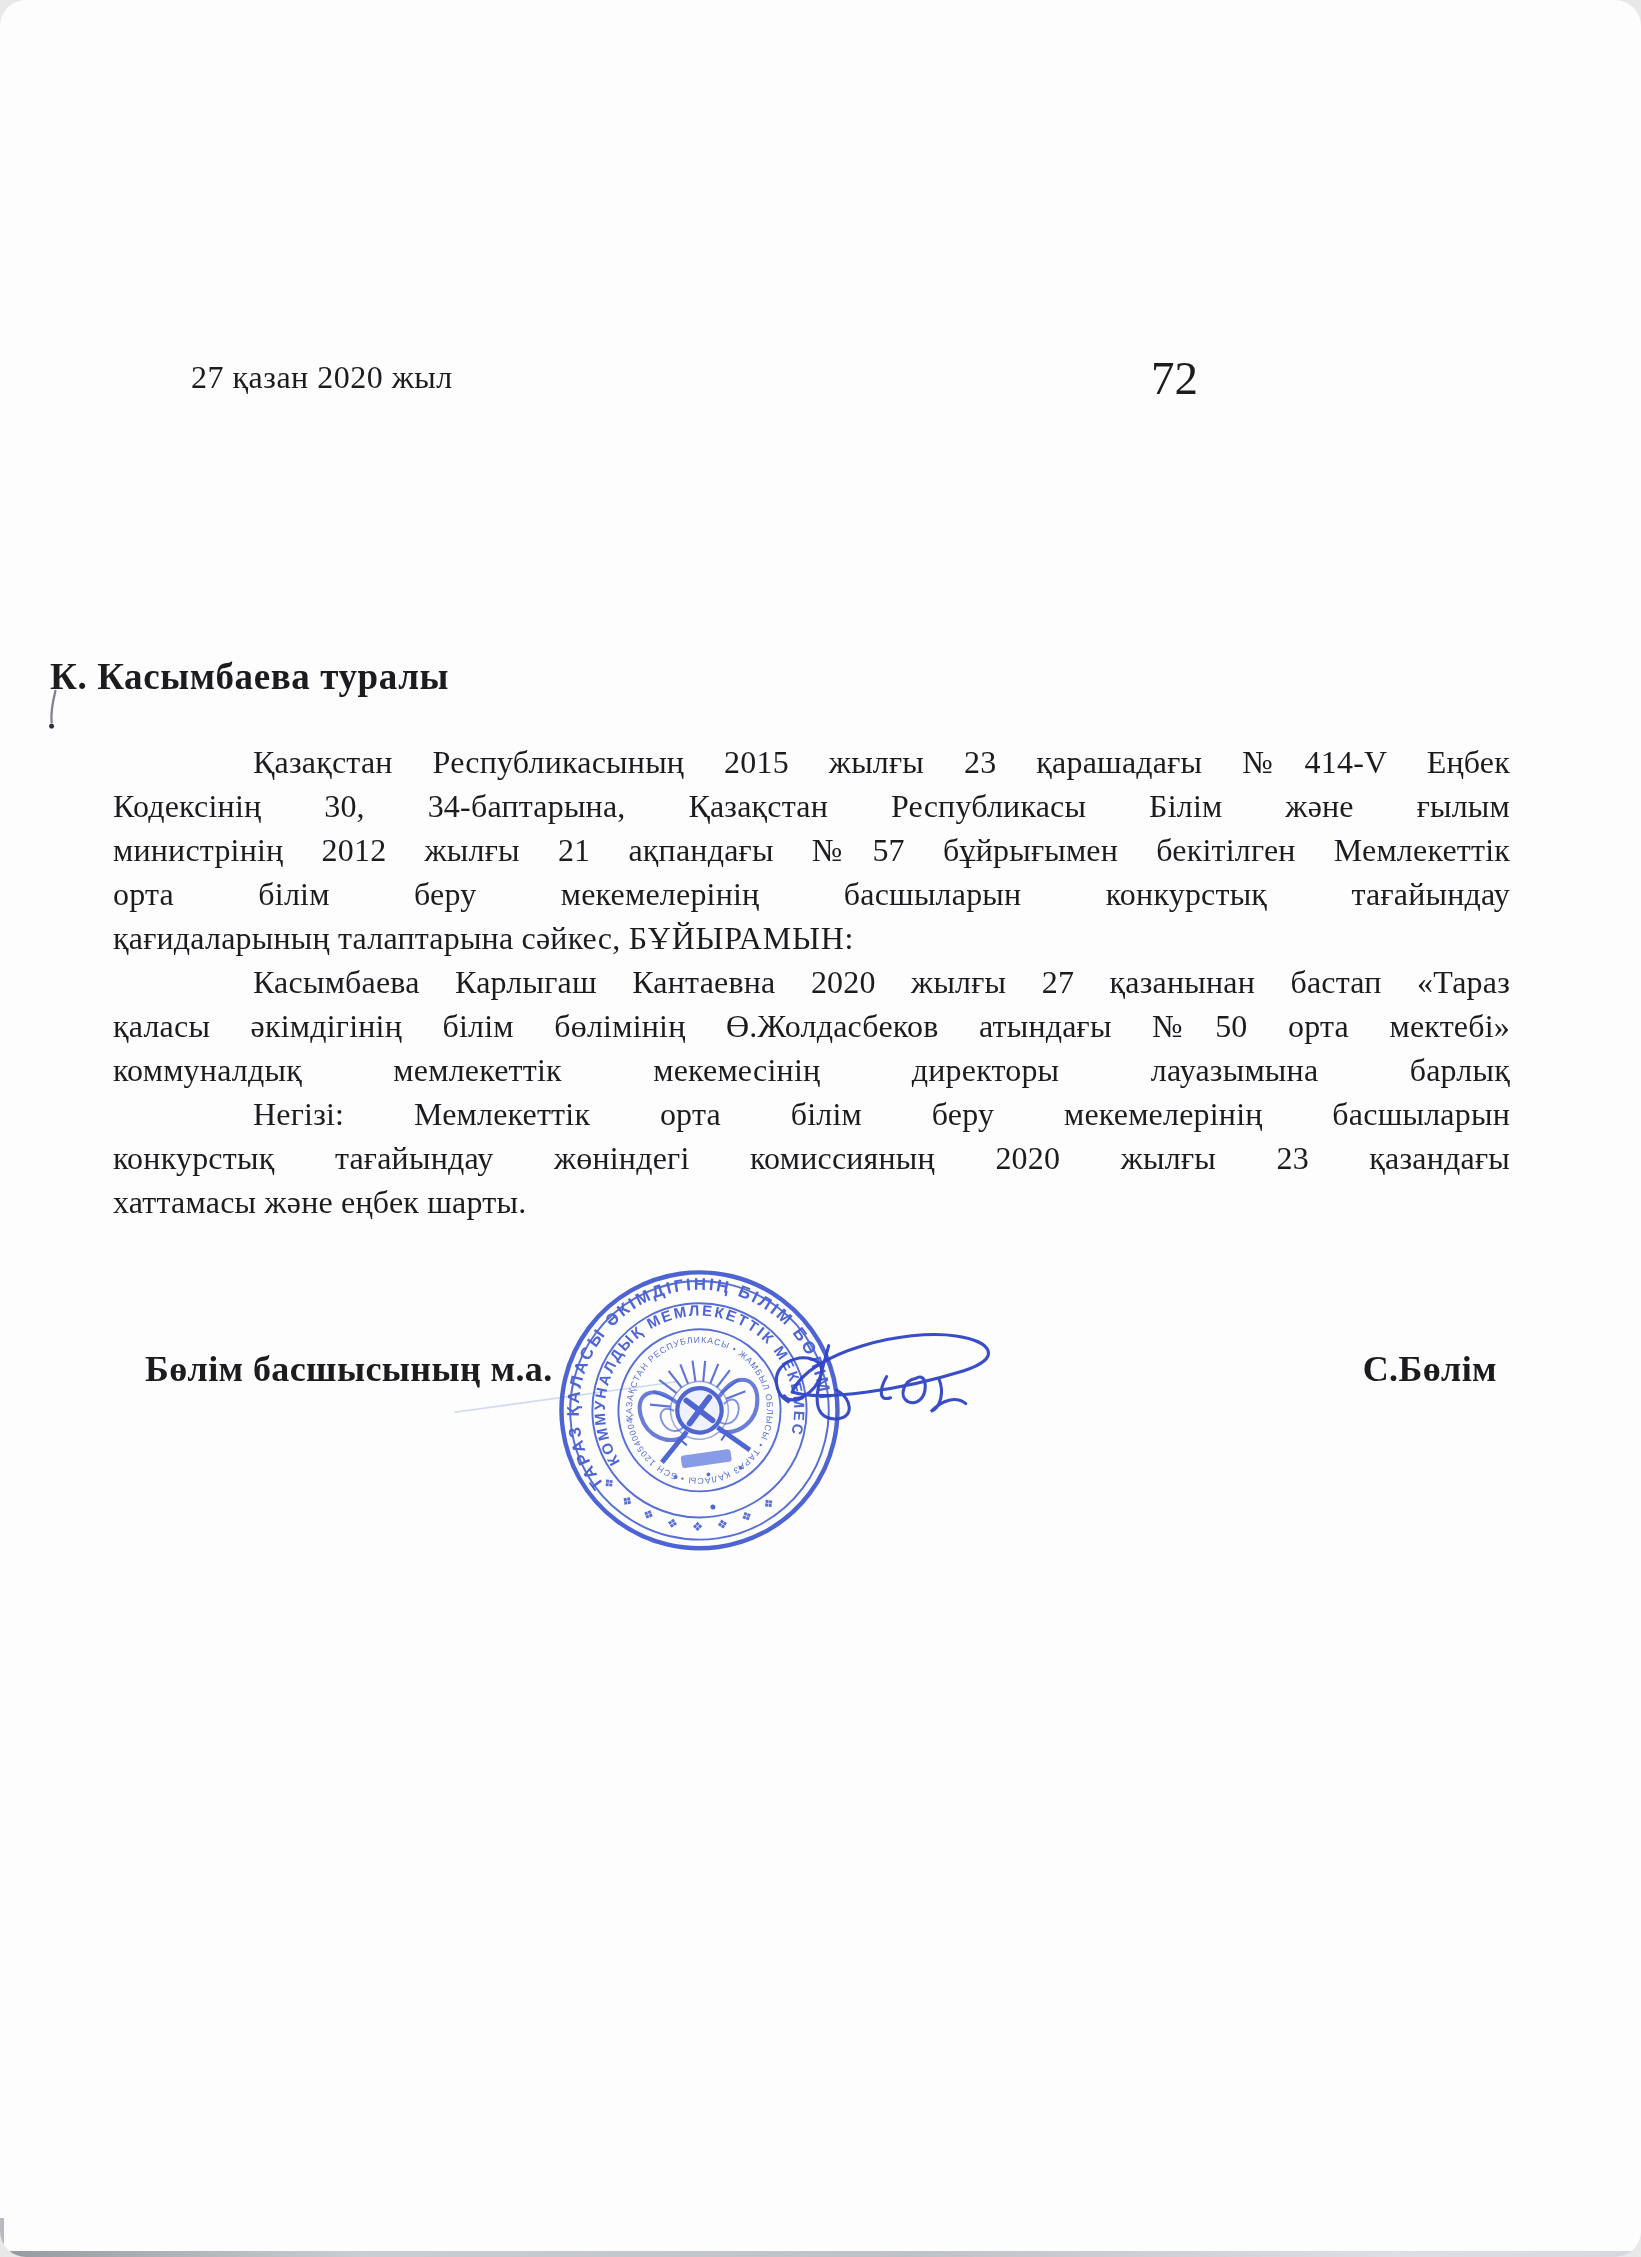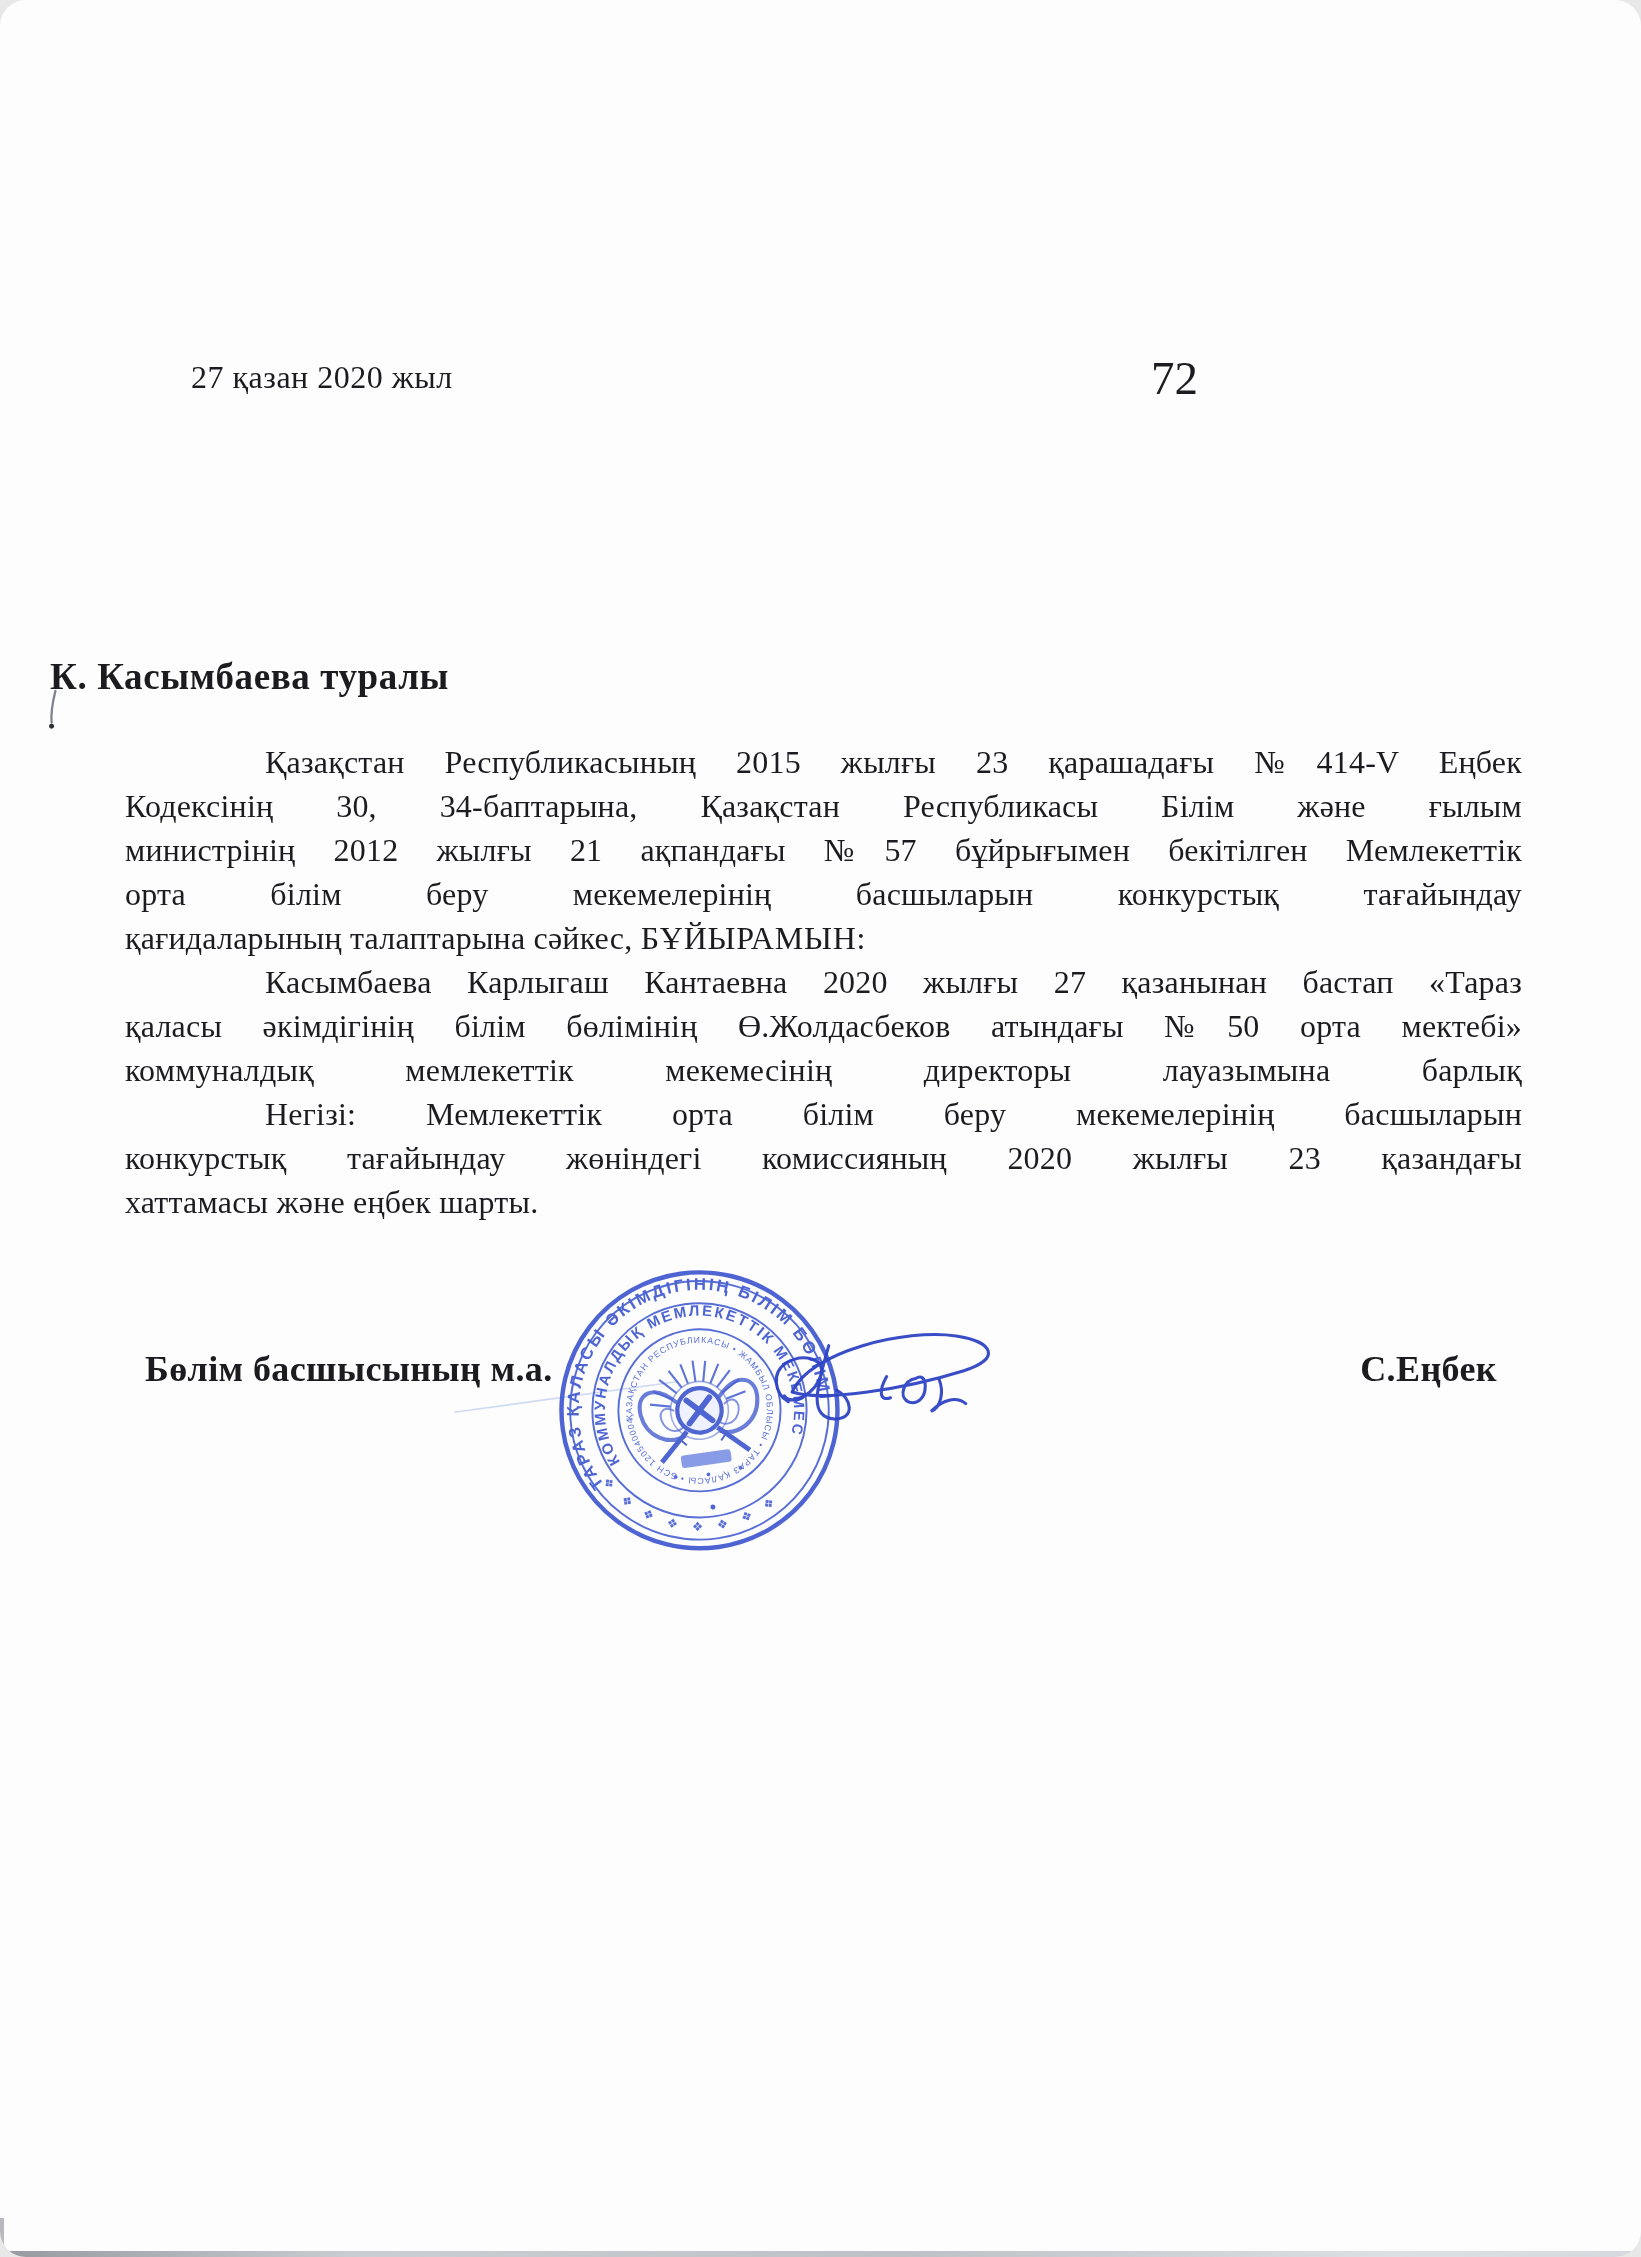--- a/index.html
+++ b/index.html
@@ -24,21 +24,21 @@
   
   .stray{position:absolute;left:42px;top:687px;}
   
   .doc-title{
     position:absolute;left:0;top:655px;width:1641px;
     padding-left:50px;box-sizing:border-box;
     font-size:37px;font-weight:bold;letter-spacing:0.6px;
   }
   
   .body-text{
-    position:absolute;left:125px;top:740px;width:1397px;
+    position:absolute;left:113px;top:740px;width:1397px;
     font-size:32px;line-height:44px;letter-spacing:0.2px;
   }
   .line{min-height:44px;}
   .just{text-align:justify;text-align-last:justify;}
   .indent{padding-left:140px;}
   .prewrap{white-space:pre-wrap;}
   .b{font-weight:normal;letter-spacing:0.8px;}
   
   .sig-row{
     position:absolute;left:145px;top:1348px;width:1352px;
@@ -82,21 +82,21 @@
     <div class="line just indent">Касымбаева Карлыгаш Кантаевна  2020 жылғы 27 қазанынан бастап «Тараз</div>
     <div class="line just">қаласы әкімдігінің білім бөлімінің Ө.Жолдасбеков атындағы №50 орта мектебі»</div>
     <div class="line just">коммуналдық мемлекеттік мекемесінің директоры лауазымына барлық</div>
     <div class="line just indent">Негізі: Мемлекеттік орта білім беру мекемелерінің басшыларын</div>
     <div class="line just">конкурстық тағайындау жөніндегі комиссияның 2020 жылғы 23 қазандағы</div>
     <div class="line">хаттамасы және еңбек шарты.</div>
   </div>
 
   <div class="sig-row">
     <span>Бөлім басшысының м.а.</span>
-    <span>С.Еңбек</span>
+    <span>С.Бөлім</span>
   </div>
 
   <svg class="seal-wrap" width="657" height="357" viewBox="0 0 680 370">
     <defs>
       <path id="arcOuter" d="M 175.7 223.5 A 125 125 0 1 1 392.3 223.5" fill="none"></path>
       <path id="arcOuterB" d="M 166.6 203.8 A 125 125 0 0 0 401.4 203.8" fill="none"></path>
       <path id="arcMid" d="M 195.2 202.4 A 98 98 0 1 1 372.8 202.4" fill="none"></path>
       <path id="arcInner" d="M 214 161 A 70 70 0 1 1 354 161 A 70 70 0 1 1 214 161" fill="none"></path>
     </defs>
 

